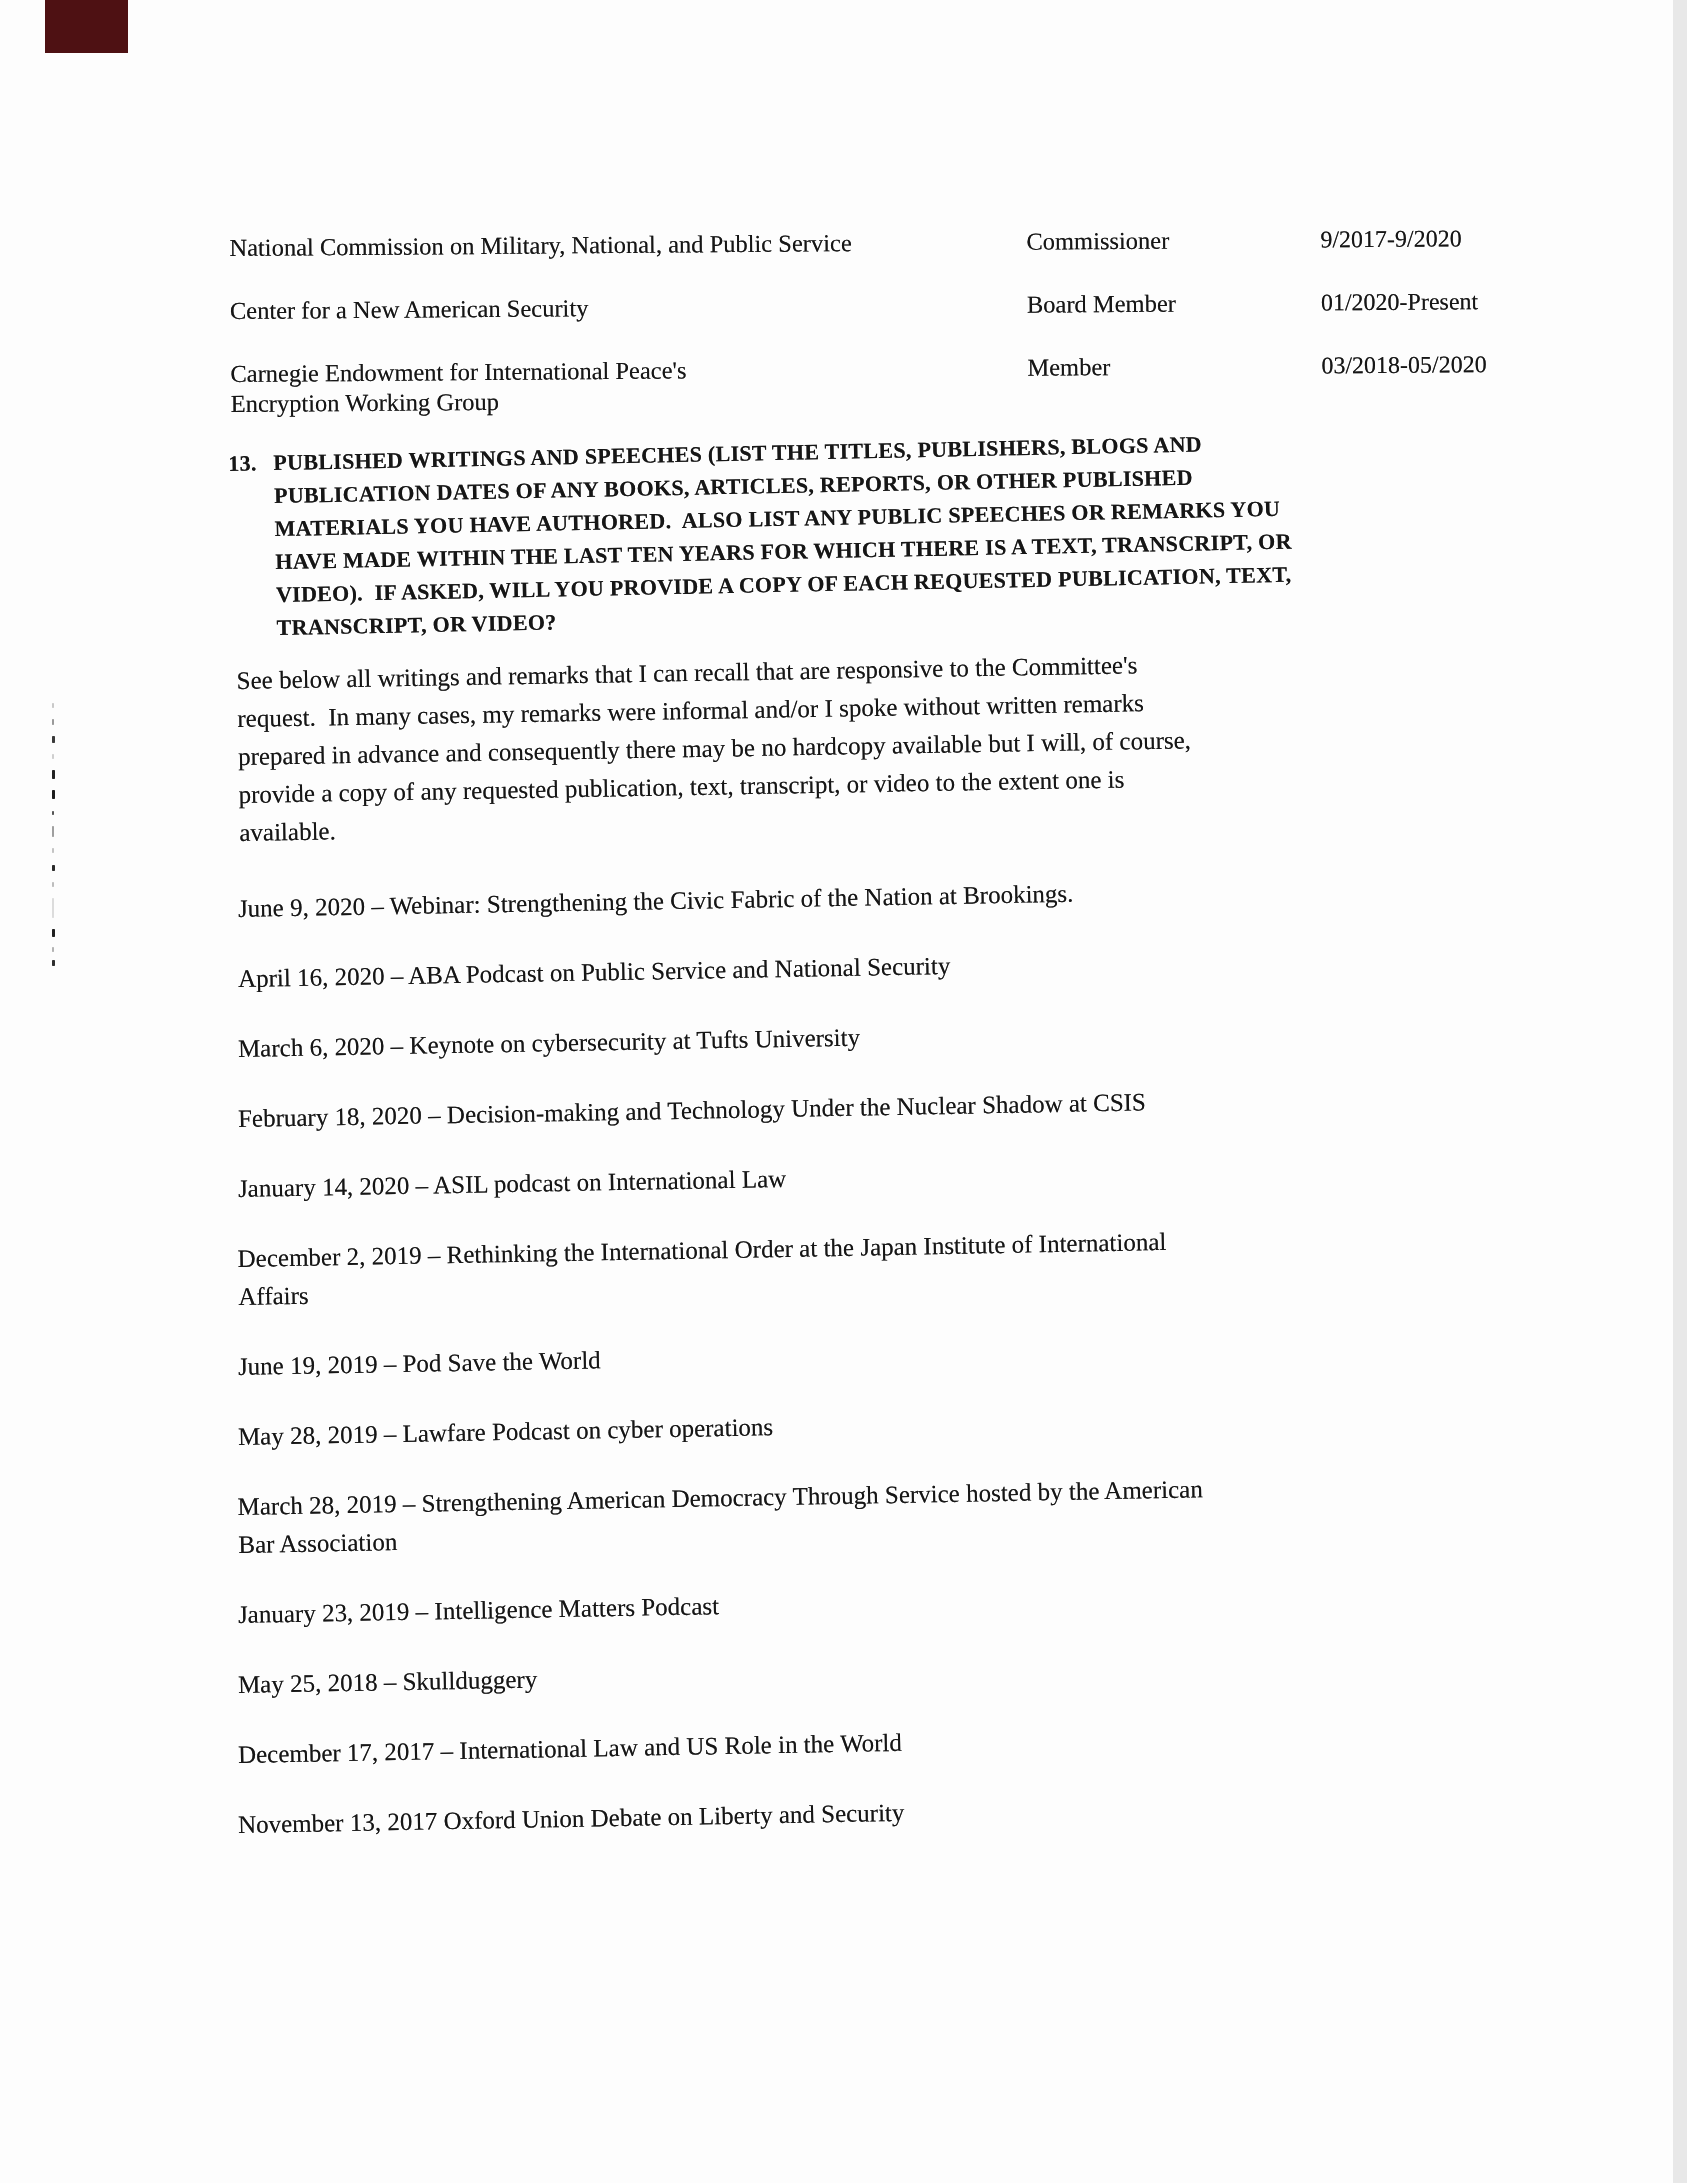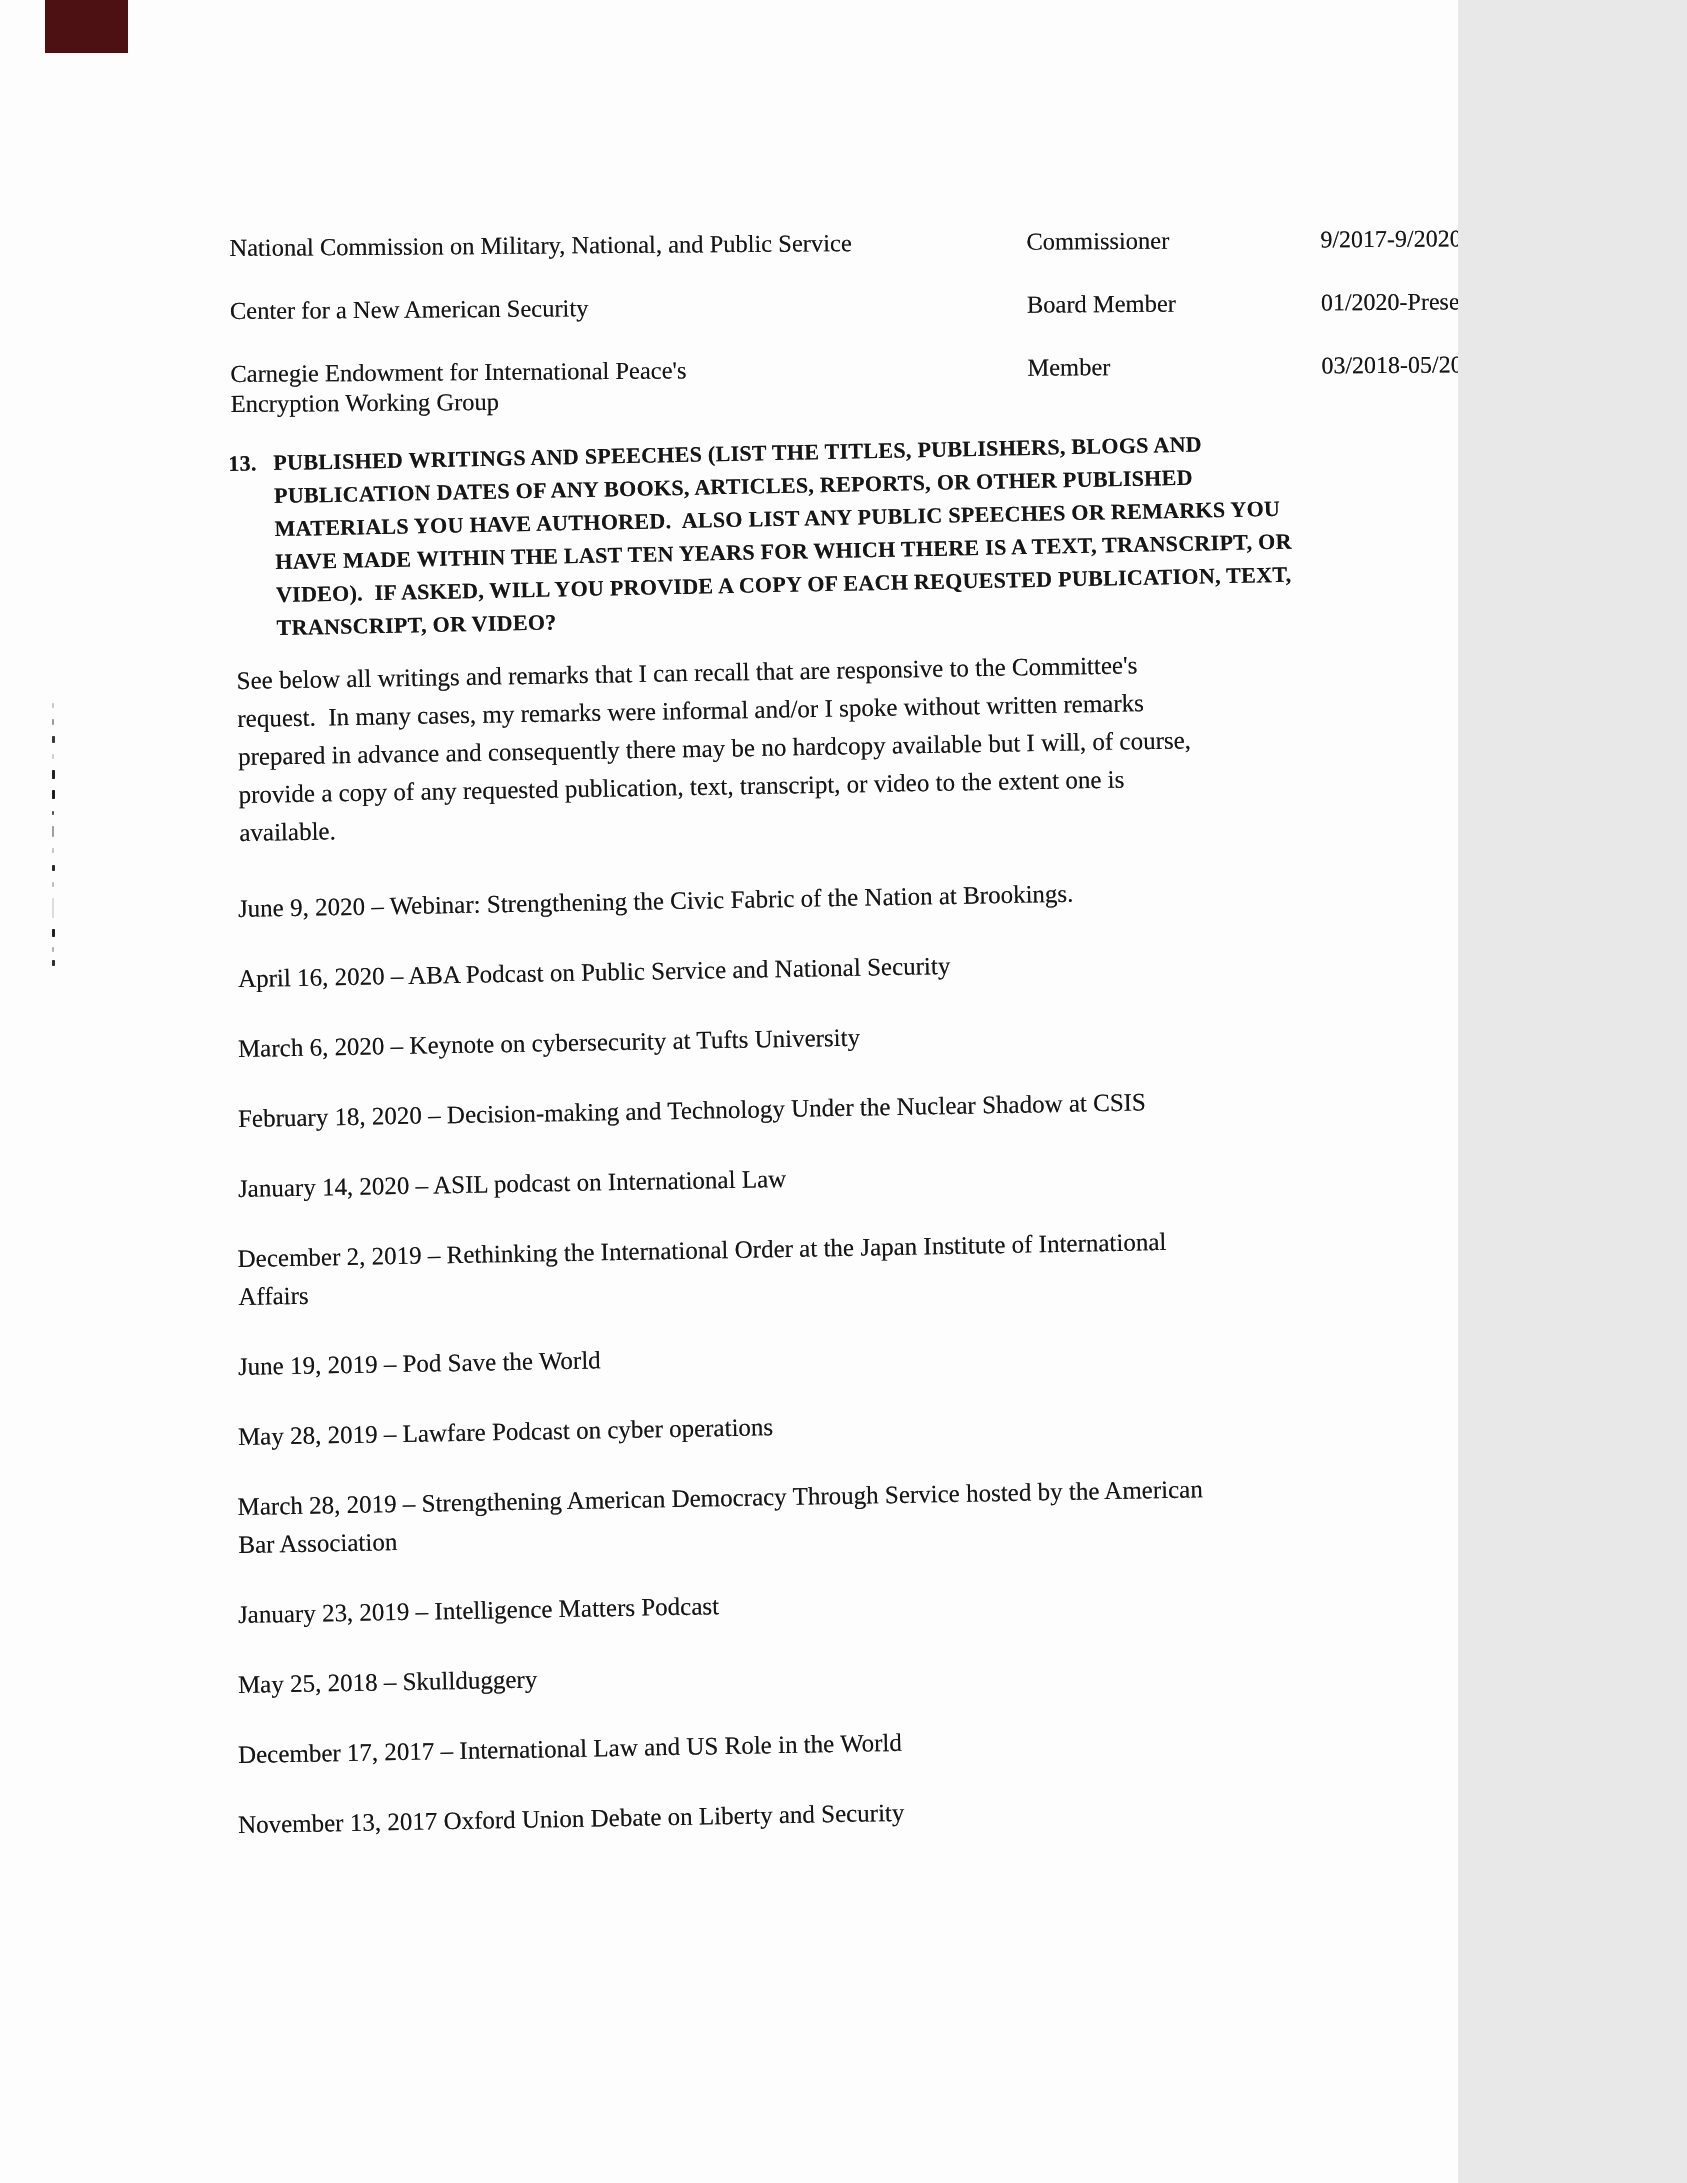--- a/index.html
+++ b/index.html
@@ -1,18 +1,18 @@
 <!DOCTYPE html>
 <html style="font-size:10.6px"><head>
 <meta charset="utf-8">
 <style>
   html,body{margin:0;padding:0;background:#e8e8e8;}
   .page{
     position:relative;
-    width:1458px;height:2183px;
+    width:1673px;height:2183px;
     background:#fdfdfd;
     overflow:hidden;
     font-family:"Liberation Serif","DejaVu Serif",serif;
     color:#161616;
   }
   .corner-mark{
     position:absolute;left:45px;top:0;width:83px;height:53px;
     background:#4e1113;
   }
   .edge-marks{position:absolute;left:52px;top:703px;width:5.3px;}

